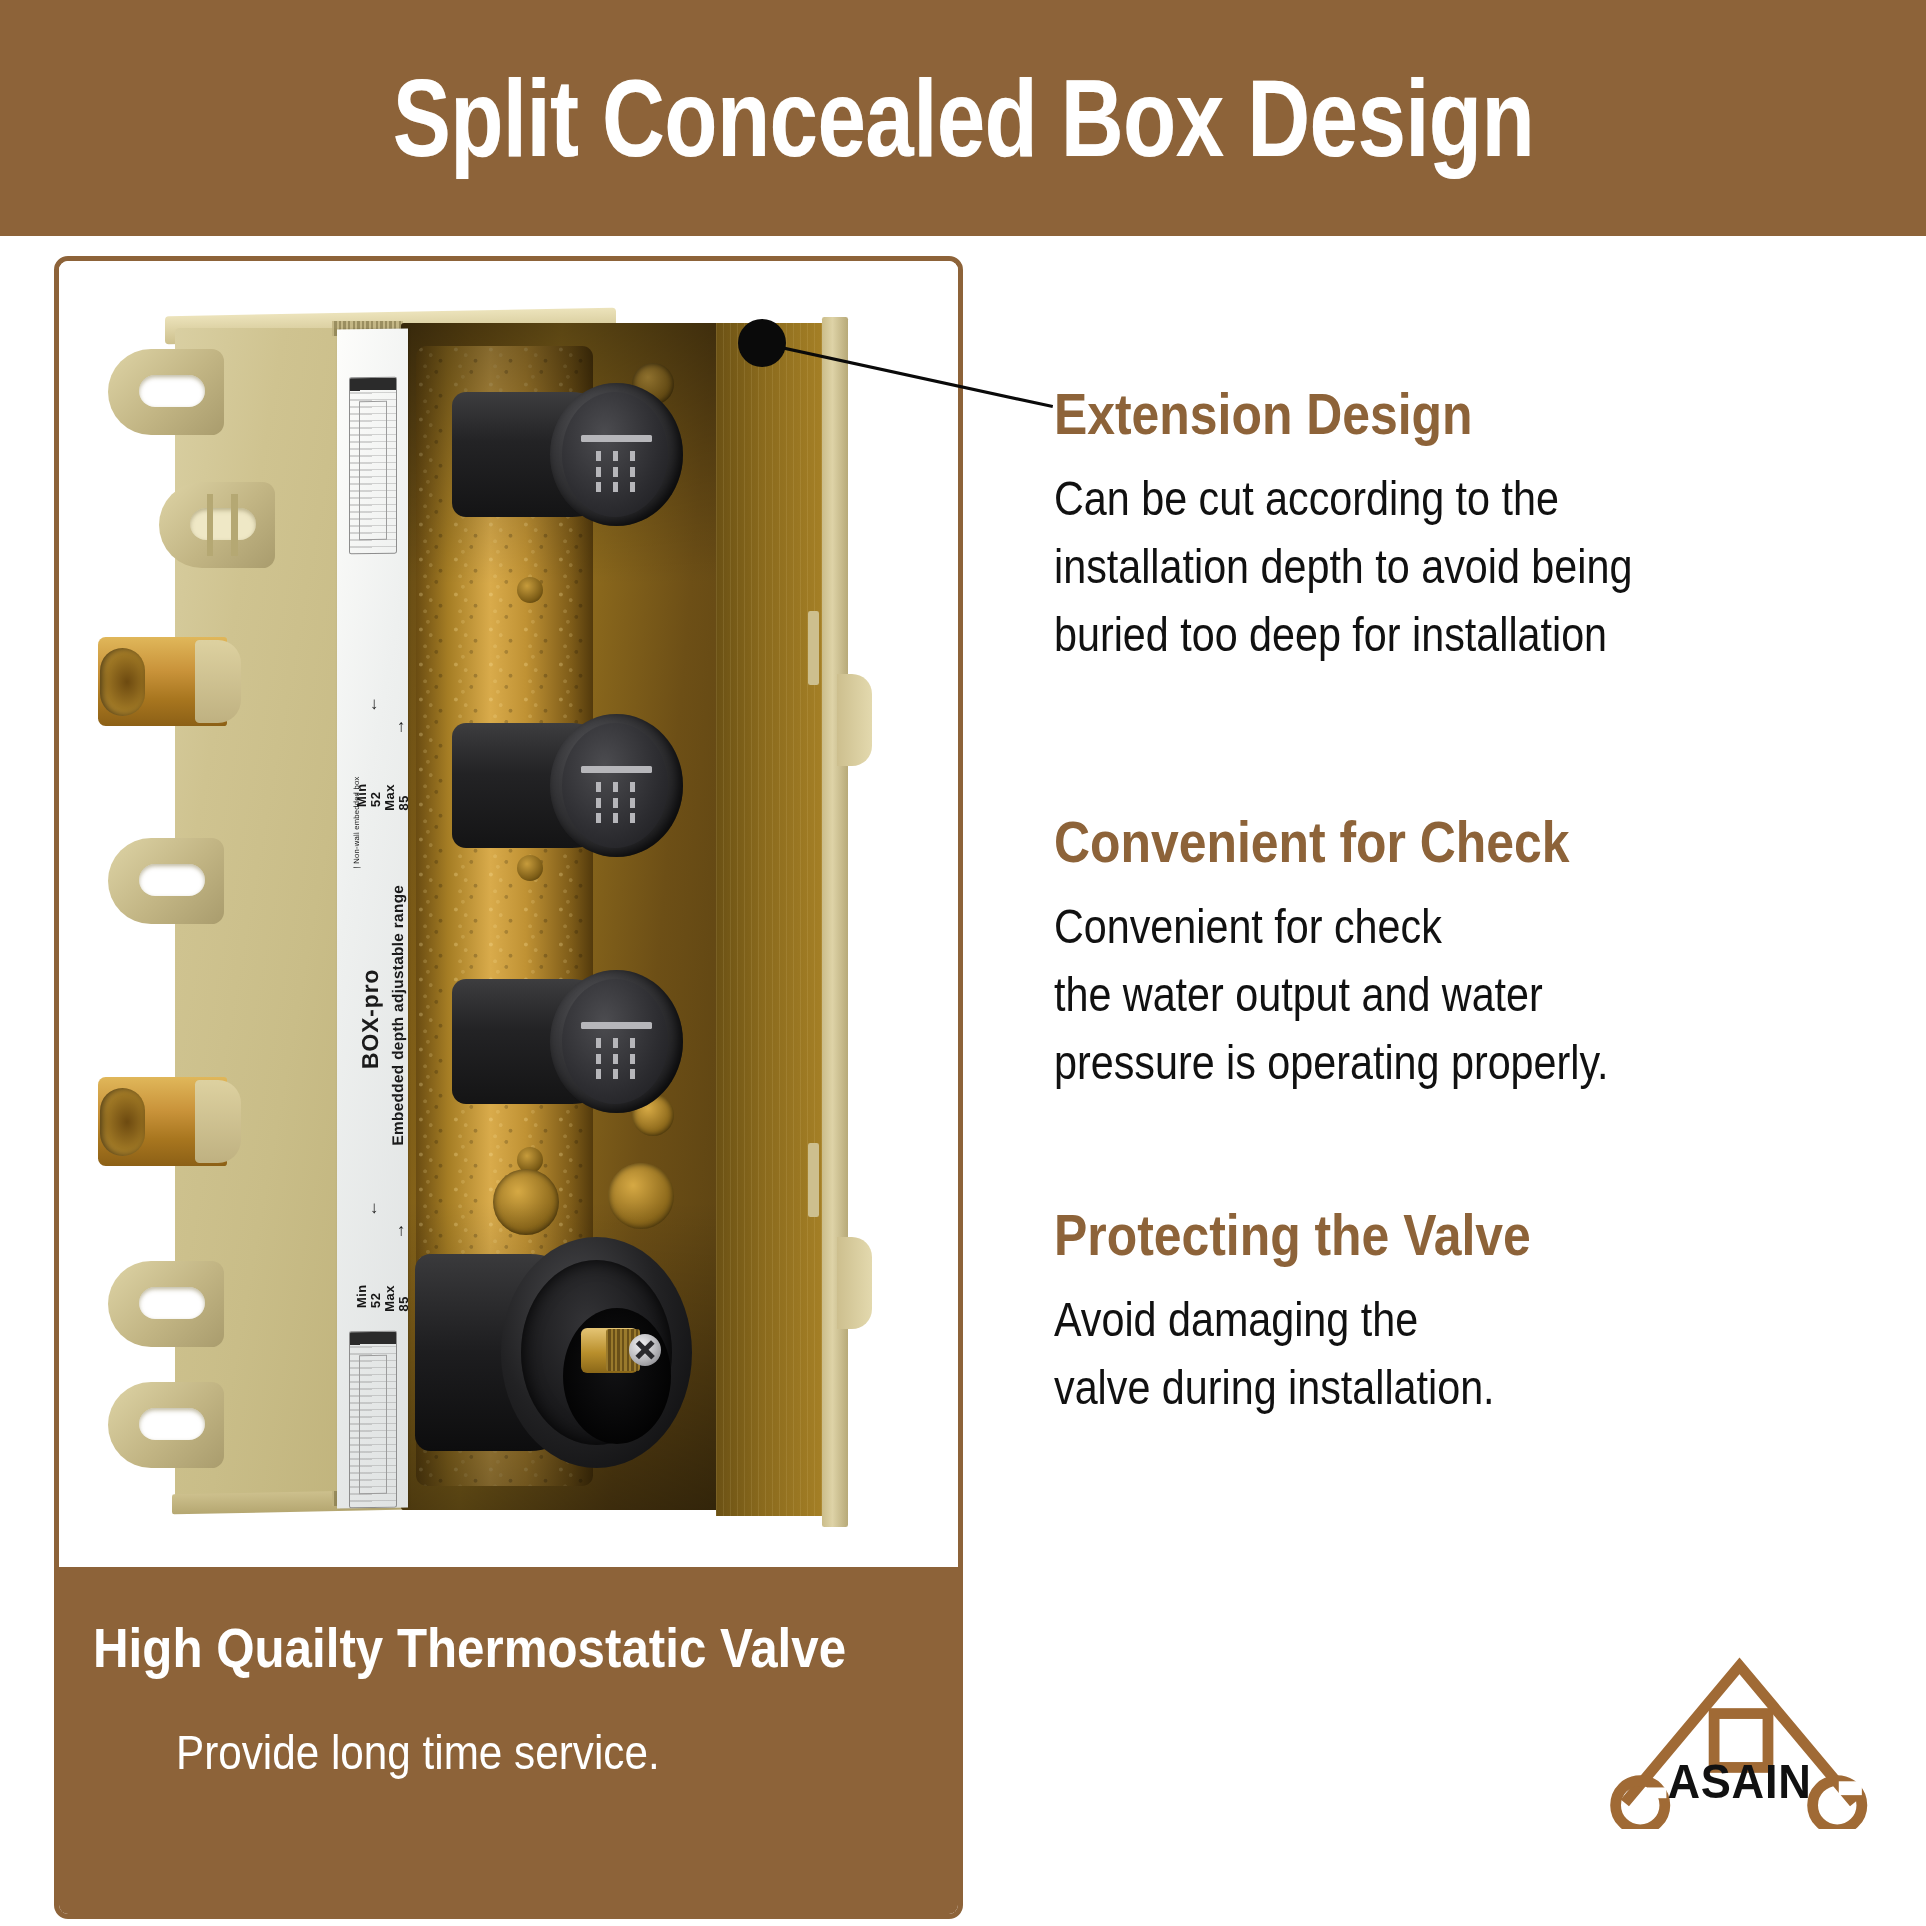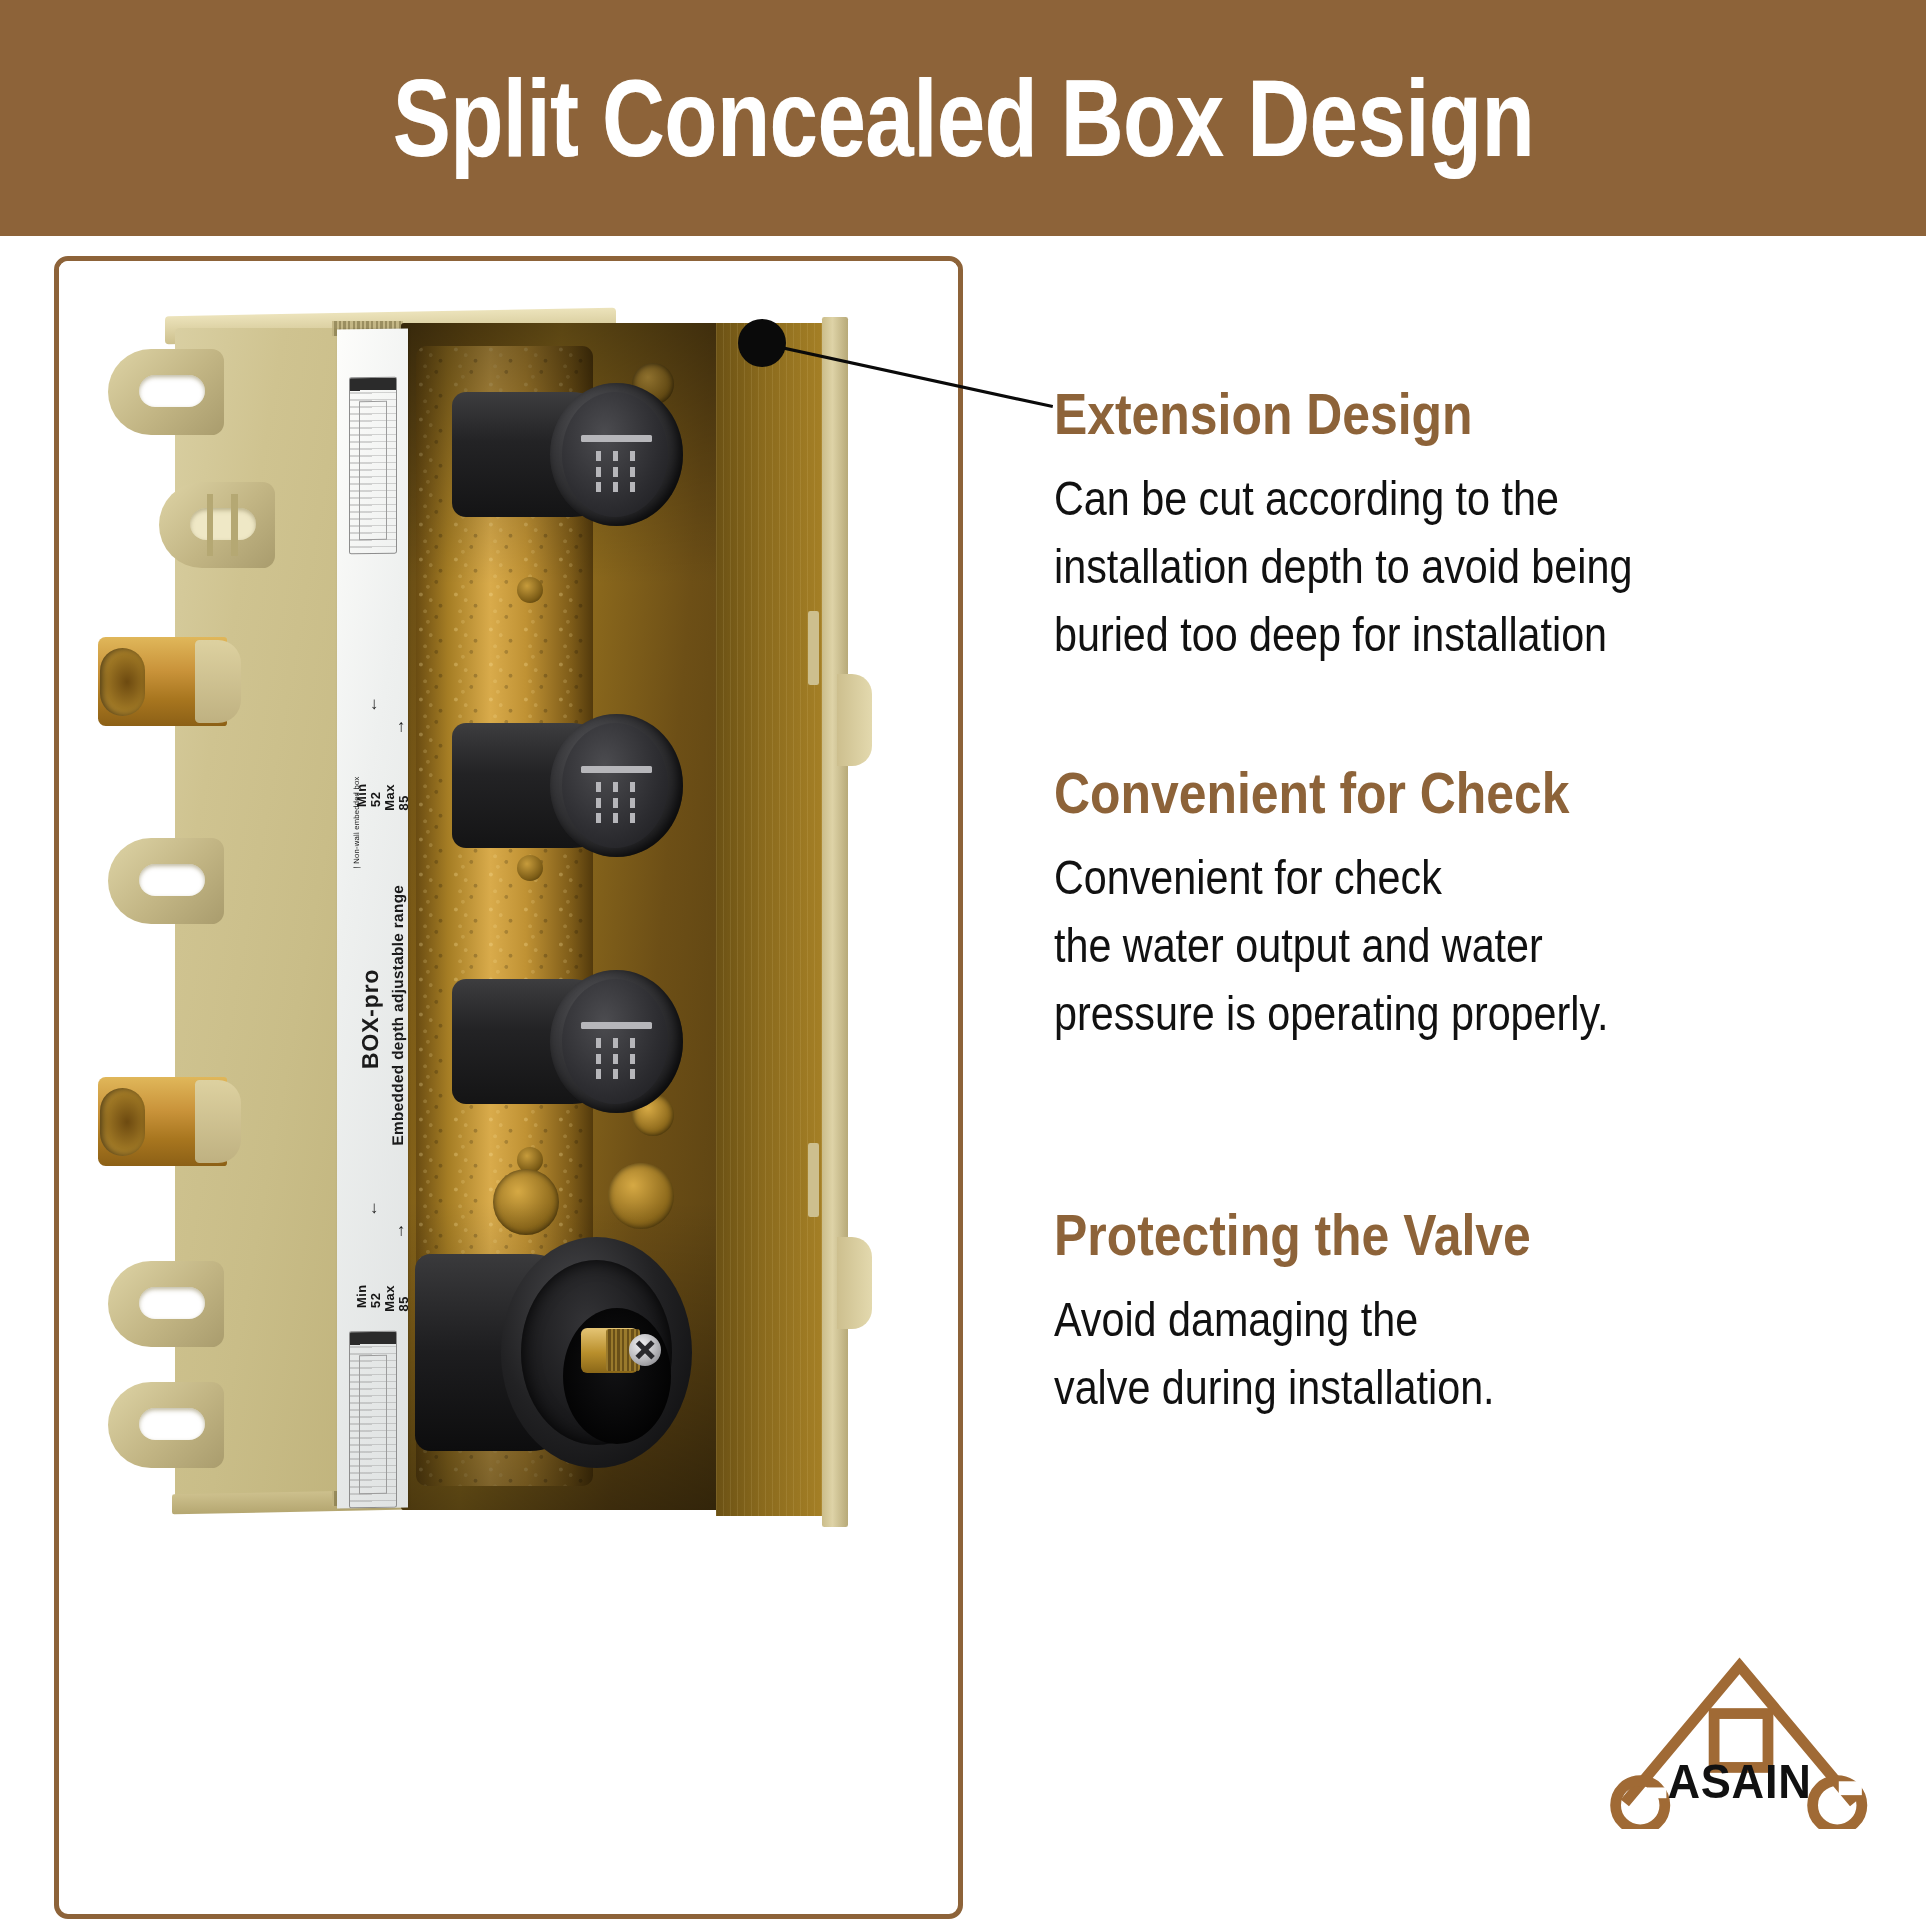--- a/index.html
+++ b/index.html
@@ -612,37 +612,41 @@
         <div class="strip-minmax" style="left:59px;top:983px;">85</div>
         <div class="strip-minmax" style="left:45px;top:983px;">Max</div>
         <div class="strip-arrow" style="left:52px;top:911px;">→</div>
 
         <div class="strip-diagram" style="top:1002px;"></div>
       </div>
 
     </div>
   </div>
 
+  <div id="card-footer">
+    <div id="footer-title">High Quailty Thermostatic Valve</div>
+    <div id="footer-sub">Provide long time service.</div>
+  </div>
 </div>
 
 <div id="callout-dot"></div>
 <svg id="callout-line" viewBox="0 0 382 95">
   <line x1="0" y1="5" x2="382" y2="88" stroke="#0a0a0a" stroke-width="4"></line>
 </svg>
 
 <div class="feature-block" style="top:384px;">
   <div class="feature-heading">Extension Design</div>
   <div class="feature-body">
     <div>Can be cut according to the</div>
     <div>installation depth to avoid being</div>
     <div>buried too deep for installation</div>
   </div>
 </div>
 
-<div class="feature-block" style="top:763px;">
+<div class="feature-block" style="top:812px;">
   <div class="feature-heading">Convenient for Check</div>
   <div class="feature-body">
     <div>Convenient for check</div>
     <div>the water output and water</div>
     <div>pressure is operating properly.</div>
   </div>
 </div>
 
 <div class="feature-block" style="top:1205px;">
   <div class="feature-heading">Protecting the Valve</div>

